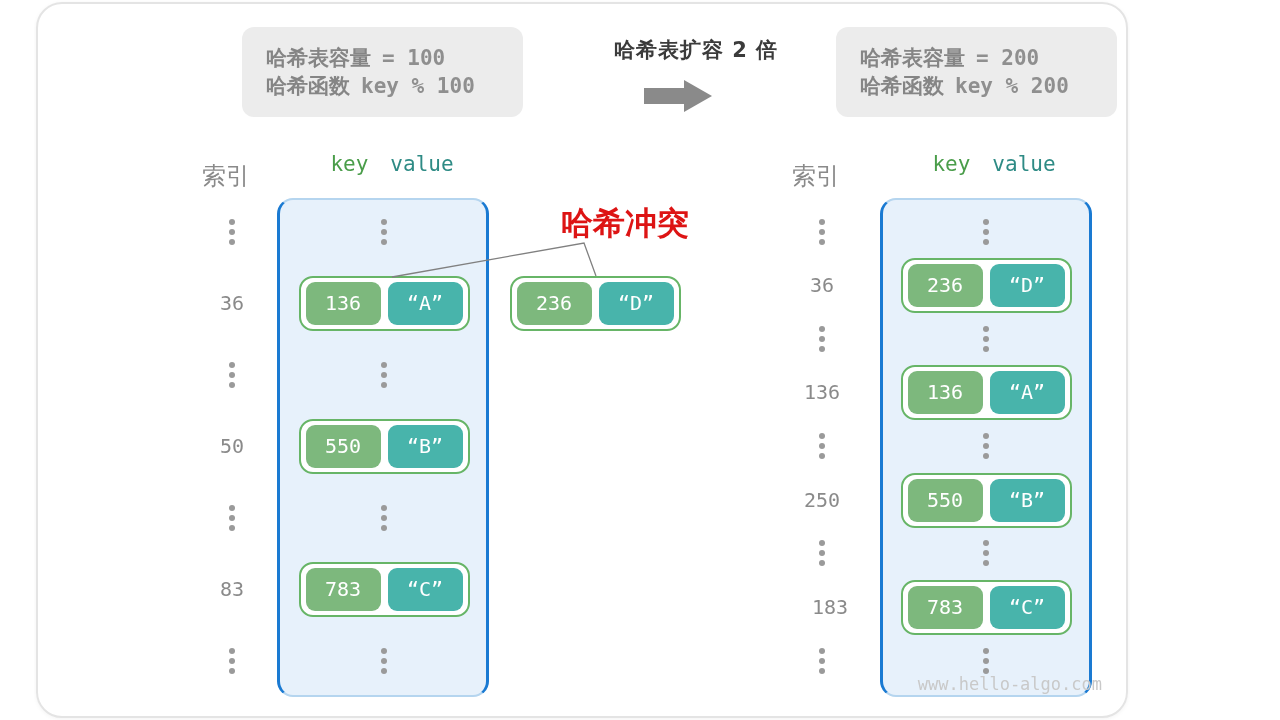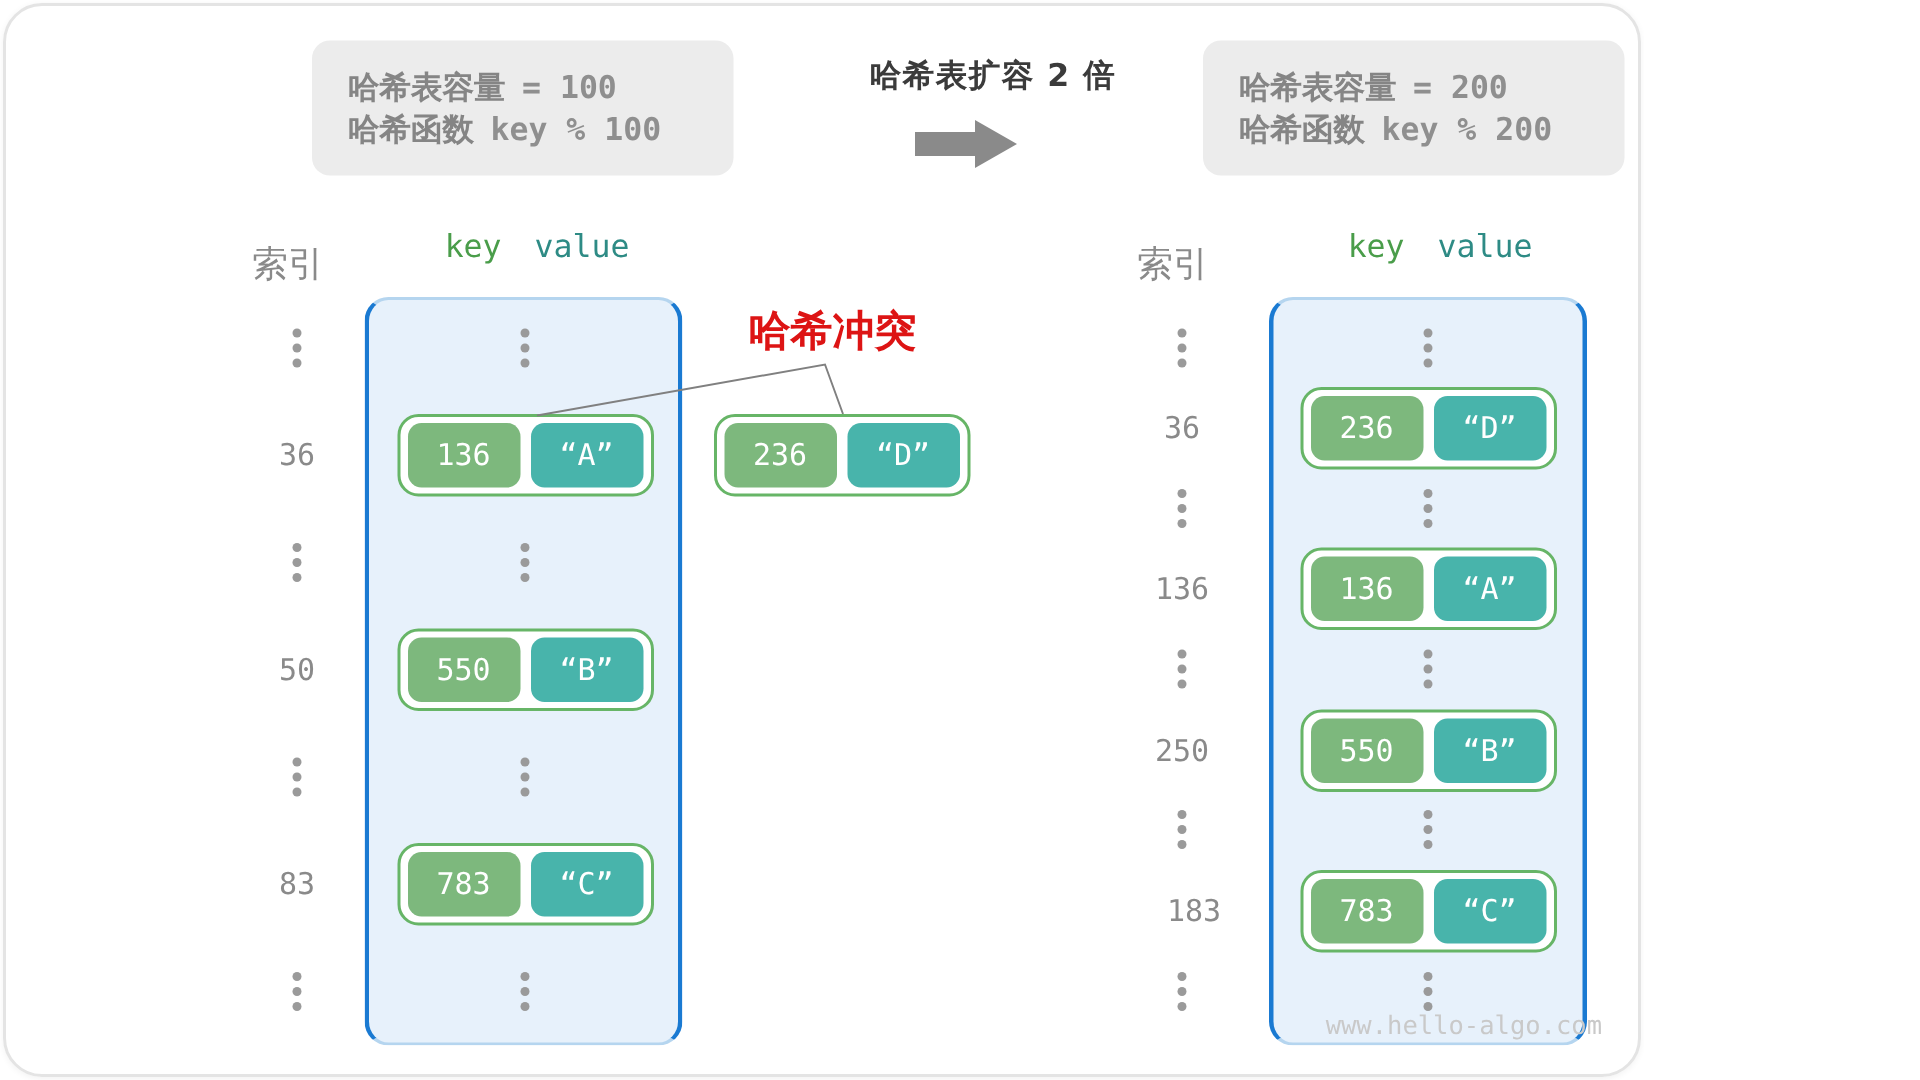--- a/index.html
+++ b/index.html
@@ -1,17 +1,17 @@
 <!DOCTYPE html>
 <html style="--container-border: #1a7ad2; --container-edge: #b5d5ef; --container-bg: #e7f1fb; --pair-border: #67b567; --key-green: #7db87d; --value-teal: #48b4ab; --gray-text: #8a8a8a; --key-header-green: #4a9d4a; --value-header-teal: #2e8b85; --collision-red: #dd1414; --infobox-bg: #ececec; --title-dark: #3b3b3b; --arrow-gray: #8a8a8a; --dots-gray: #9a9a9a; --connector-gray: #808080; --watermark-gray: #c9c9c9;"><head>
 <meta charset="utf-8">
 <style>
   html,body{margin:0;padding:0;background:#fff;}
   #stage{position:relative;width:1096px;height:720px;overflow:hidden;
-         font-family:"DejaVu Sans",sans-serif;background:#fff;}
+         font-family:"DejaVu Sans",sans-serif;background:#fff;margin-left:34px;}
   .card{position:absolute;inset:2px;border:2px solid #e4e4e4;border-radius:26px;
         box-shadow:0 1px 4px rgba(0,0,0,0.05);}
 
   .infobox{position:absolute;top:27px;width:281px;height:90px;
            background:var(--infobox-bg,#ececec);border-radius:12px;
            display:flex;flex-direction:column;justify-content:center;gap:7px;
            padding-left:24px;box-sizing:border-box;}
   .infoline{display:flex;align-items:baseline;gap:11px;font-size:21px;line-height:1;}
   .infolabel{font-weight:700;color:#858585;}
   .infocode{font-family:"DejaVu Sans Mono","Liberation Mono",monospace;color:#8f8f8f;font-weight:bold;}
@@ -45,22 +45,22 @@
         box-sizing:border-box;}
   .kbox,.vbox{width:75px;height:43px;border-radius:9px;display:flex;
         align-items:center;justify-content:center;color:#fff;
         font-family:"DejaVu Sans Mono","Liberation Mono",monospace;font-size:20px;}
   .kbox{background:var(--key-green,#7db87d);}
   .vbox{background:var(--value-teal,#48b4ab);}
 
   .vdots{position:absolute;display:flex;flex-direction:column;gap:4px;}
   .vdots i{width:6px;height:6px;border-radius:50%;background:var(--dots-gray,#9a9a9a);}
 
-  .collision-label{position:absolute;left:455px;top:202px;width:200px;text-align:center;
-        font-size:28px;font-weight:700;color:var(--collision-red,#dd1414);}
+  .collision-label{position:absolute;left:455px;top:202px;width:200px;text-align:right;
+        font-size:32px;font-weight:700;color:var(--collision-red,#dd1414);}
 
   .overlay{position:absolute;left:0;top:0;pointer-events:none;}
 
   .watermark{position:absolute;right:28px;top:674px;
         font-family:"DejaVu Sans Mono","Liberation Mono",monospace;
         font-size:17px;color:var(--watermark-gray,#c9c9c9);}
 </style>
 </head>
 <body>
 

